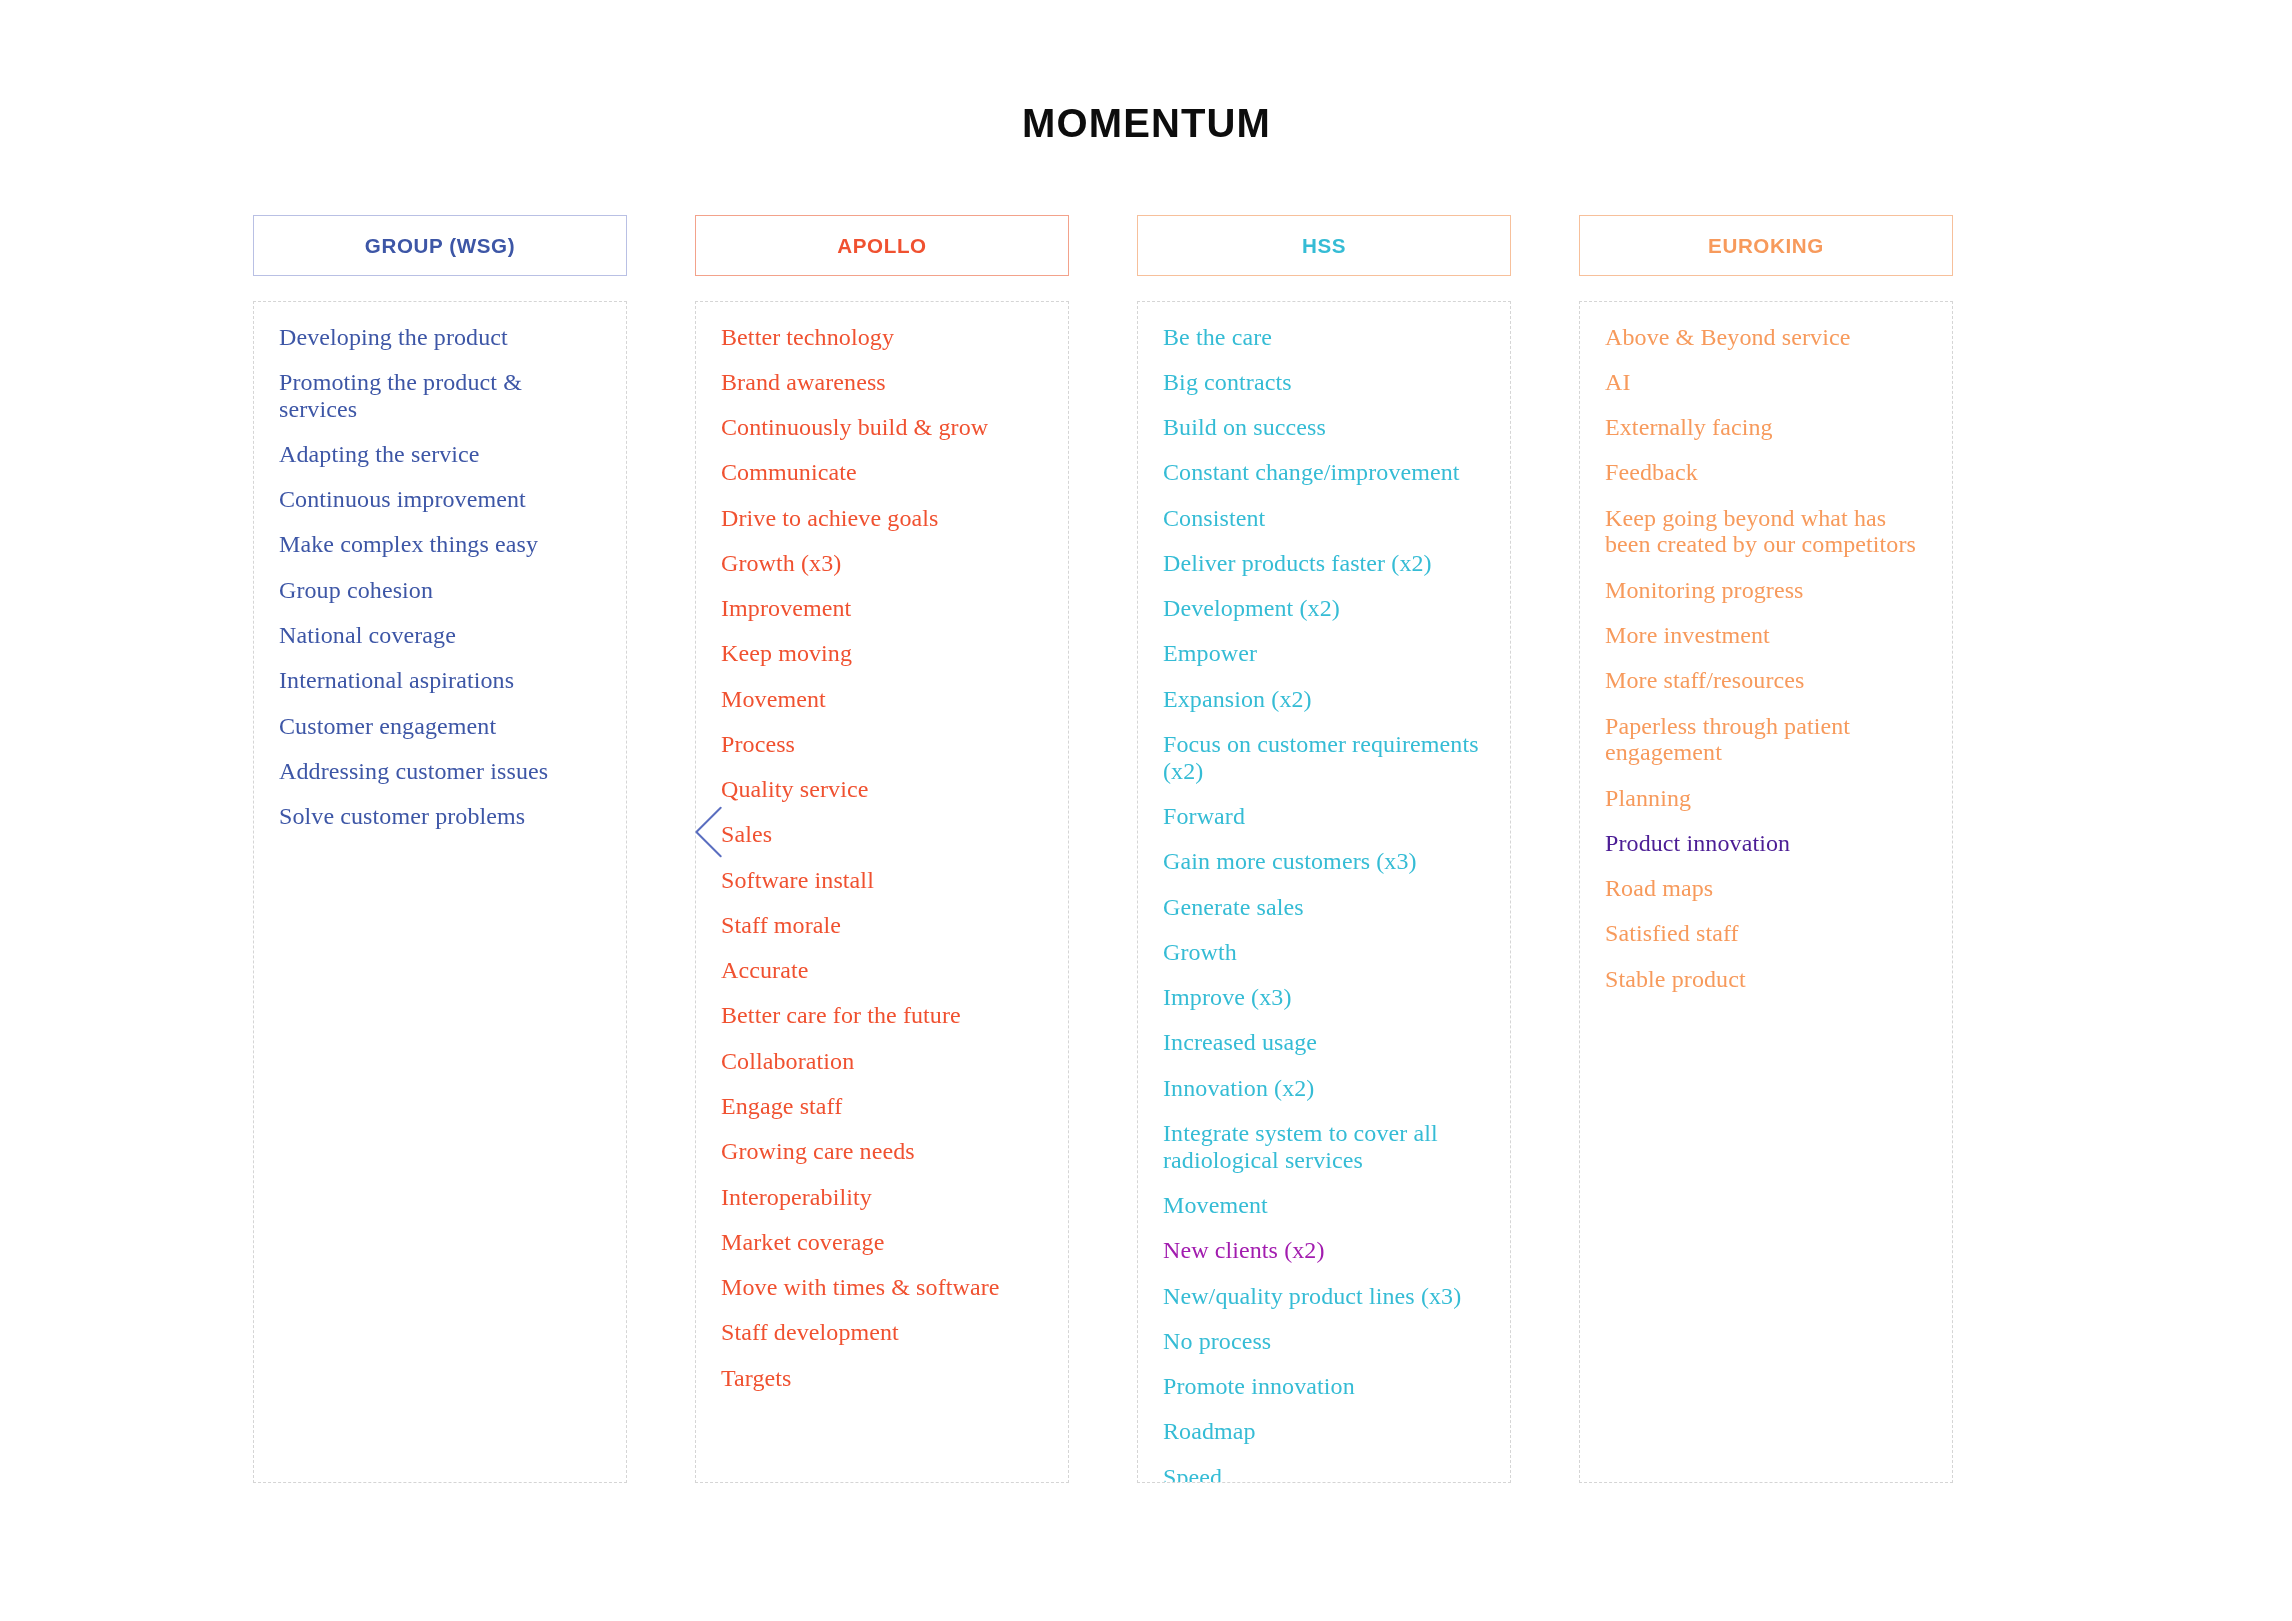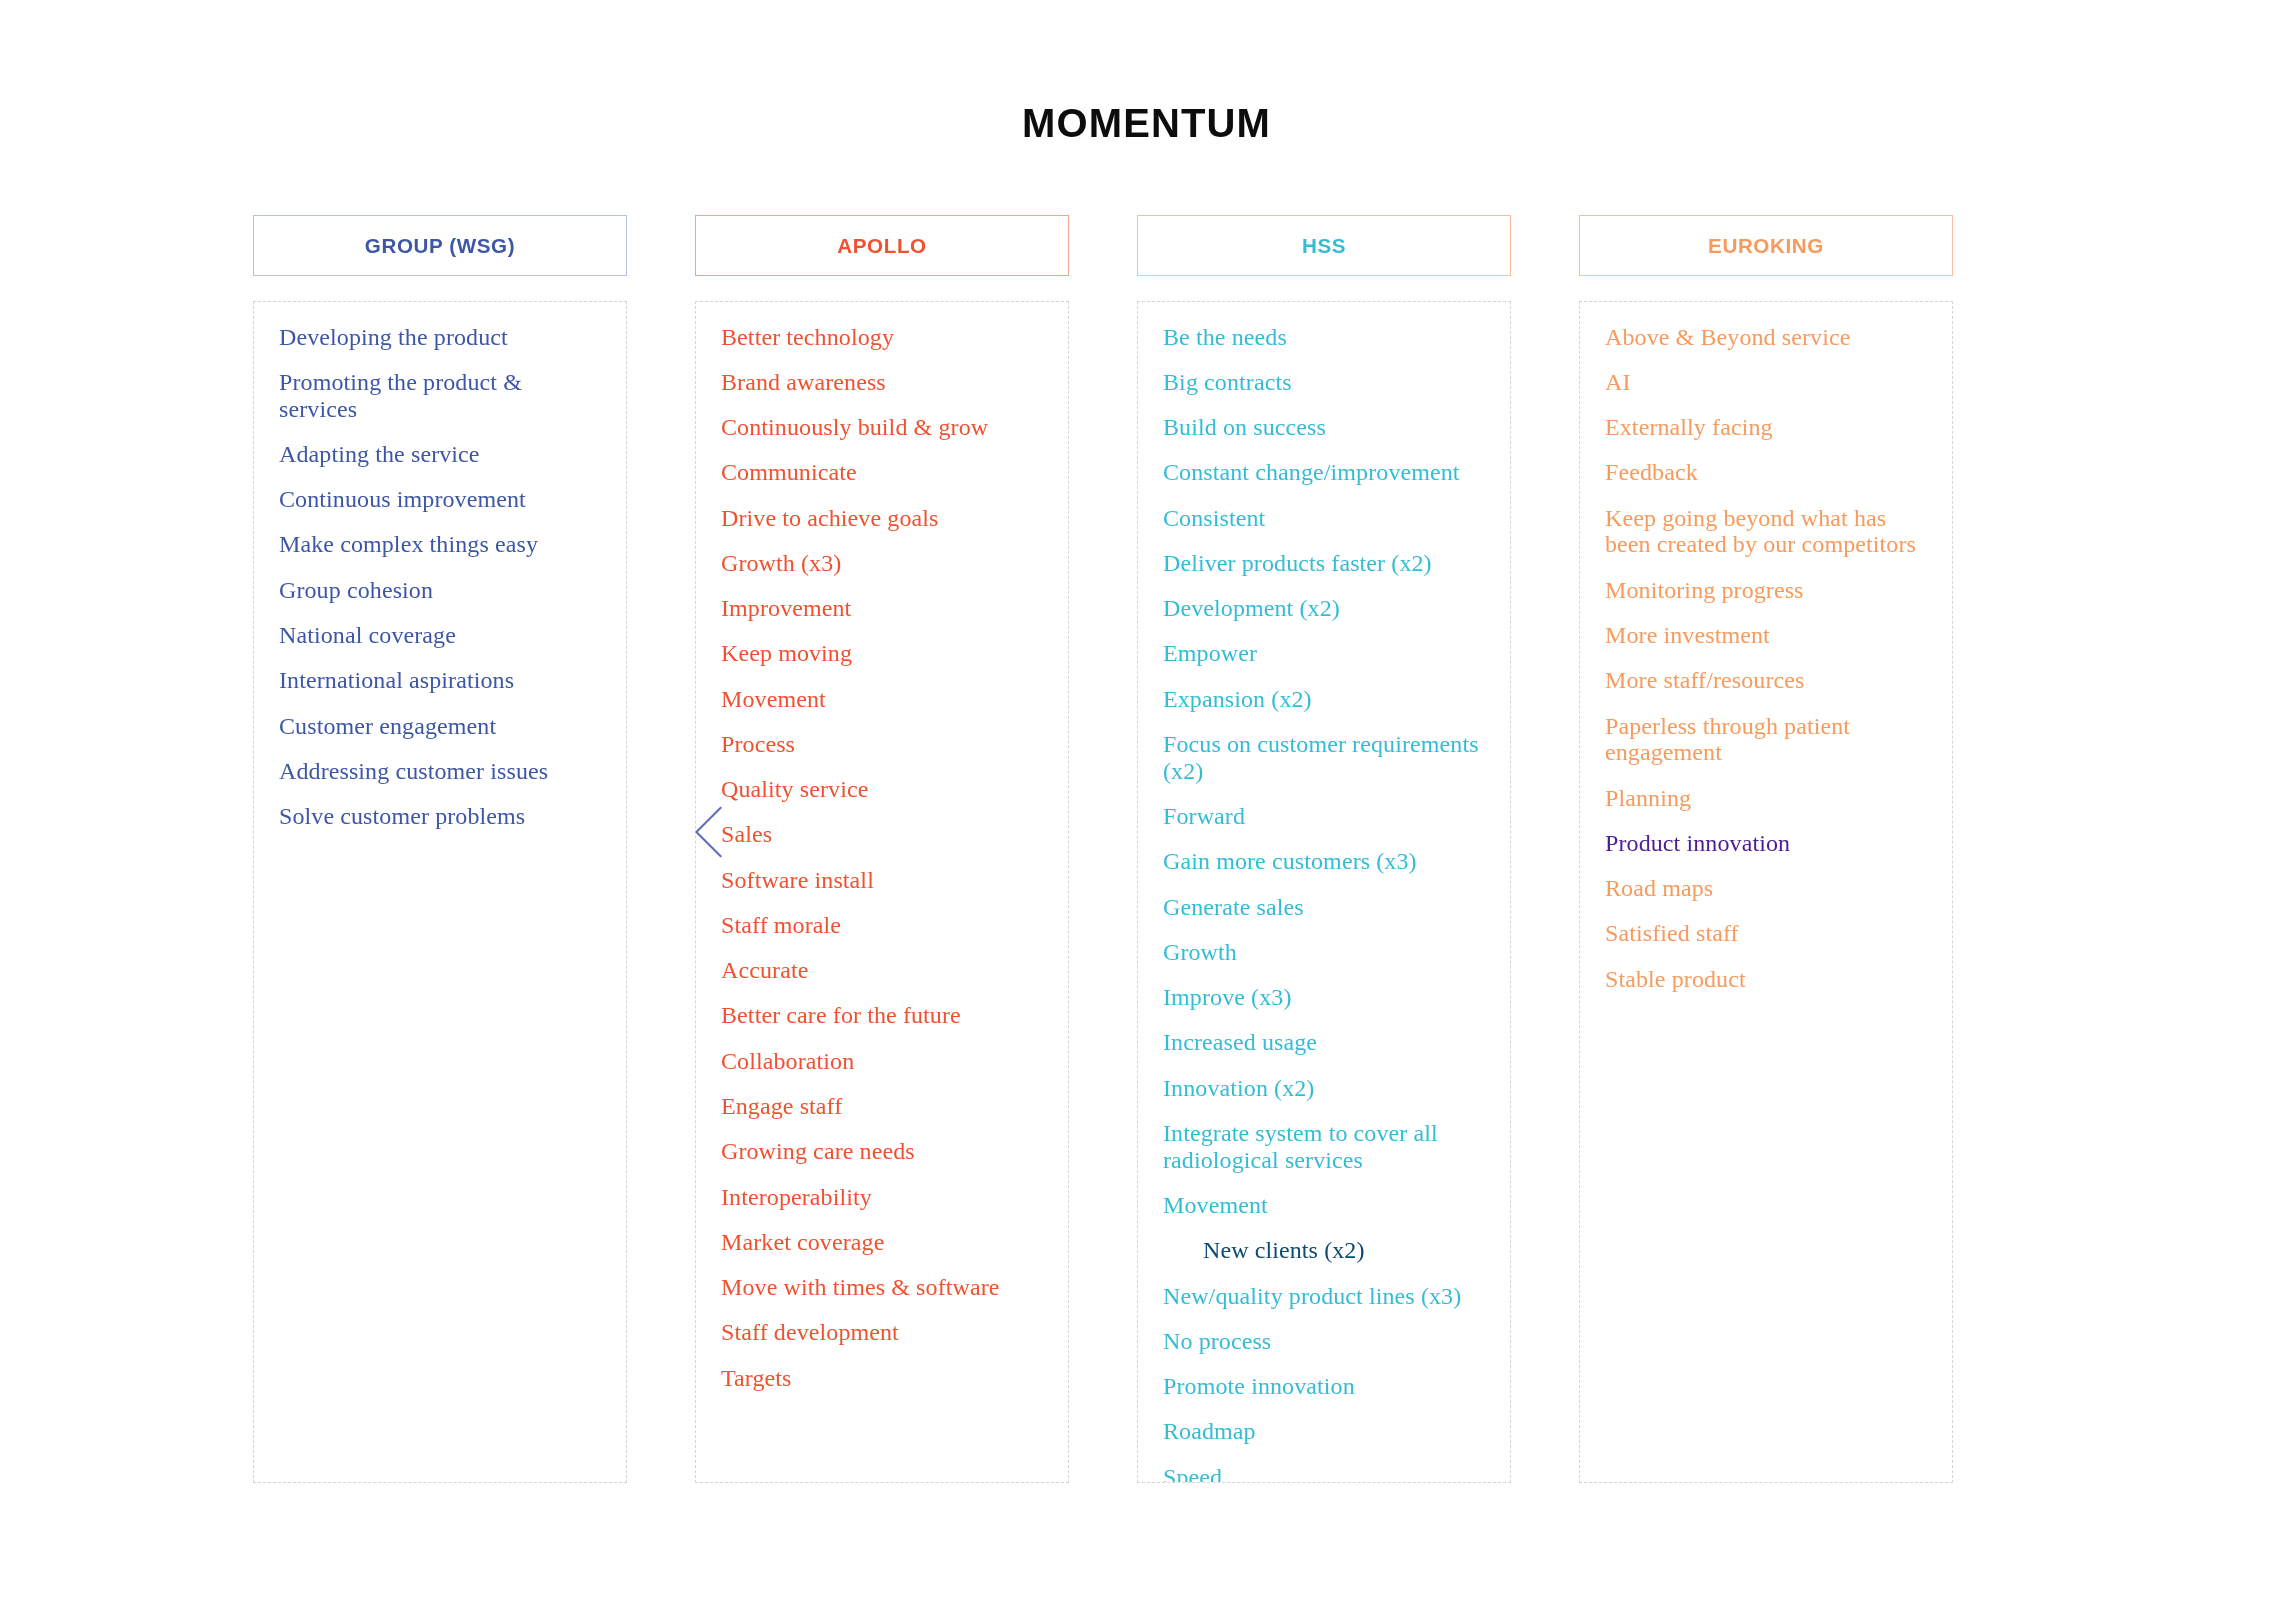--- a/index.html
+++ b/index.html
@@ -145,40 +145,40 @@
         <div class="item" style="color: rgb(240, 81, 48);">Move with times &amp; software</div>
         <div class="item" style="color: rgb(240, 81, 48);">Staff development</div>
         <div class="item" style="color: rgb(240, 81, 48);">Targets</div>
       </div>
     </div>
     <div class="column">
       <div class="col-header" style="border-color: rgb(247, 192, 155);">
         <span style="color: rgb(53, 188, 213);">HSS</span>
       </div>
       <div class="col-body" style="border-color: rgb(213, 213, 213);">
-        <div class="item" style="color: rgb(53, 188, 213);">Be the needs</div>
+        <div class="item" style="color: rgb(53, 188, 213);">Be the care</div>
         <div class="item" style="color: rgb(53, 188, 213);">Big contracts</div>
         <div class="item" style="color: rgb(53, 188, 213);">Build on success</div>
         <div class="item" style="color: rgb(53, 188, 213);">Constant change/improvement</div>
         <div class="item" style="color: rgb(53, 188, 213);">Consistent</div>
         <div class="item" style="color: rgb(53, 188, 213);">Deliver products faster (x2)</div>
         <div class="item" style="color: rgb(53, 188, 213);">Development (x2)</div>
         <div class="item" style="color: rgb(53, 188, 213);">Empower</div>
         <div class="item" style="color: rgb(53, 188, 213);">Expansion (x2)</div>
         <div class="item" style="color: rgb(53, 188, 213);">Focus on customer requirements (x2)</div>
         <div class="item" style="color: rgb(53, 188, 213);">Forward</div>
         <div class="item" style="color: rgb(53, 188, 213);">Gain more customers (x3)</div>
         <div class="item" style="color: rgb(53, 188, 213);">Generate sales</div>
         <div class="item" style="color: rgb(53, 188, 213);">Growth</div>
         <div class="item" style="color: rgb(53, 188, 213);">Improve (x3)</div>
         <div class="item" style="color: rgb(53, 188, 213);">Increased usage</div>
         <div class="item" style="color: rgb(53, 188, 213);">Innovation (x2)</div>
         <div class="item" style="color: rgb(53, 188, 213);">Integrate system to cover all radiological services</div>
         <div class="item" style="color: rgb(53, 188, 213);">Movement</div>
-        <div class="item" style="color: #0c4a6e; margin-left: 40px;">New clients (x2)</div>
+        <div class="item" style="color: #a21caf;">New clients (x2)</div>
         <div class="item" style="color: rgb(53, 188, 213);">New/quality product lines (x3)</div>
         <div class="item" style="color: rgb(53, 188, 213);">No process</div>
         <div class="item" style="color: rgb(53, 188, 213);">Promote innovation</div>
         <div class="item" style="color: rgb(53, 188, 213);">Roadmap</div>
         <div class="item" style="color: rgb(53, 188, 213);">Speed</div>
       </div>
     </div>
     <div class="column">
       <div class="col-header" style="border-color: rgb(247, 192, 155);">
         <span style="color: rgb(247, 154, 92);">EUROKING</span>

